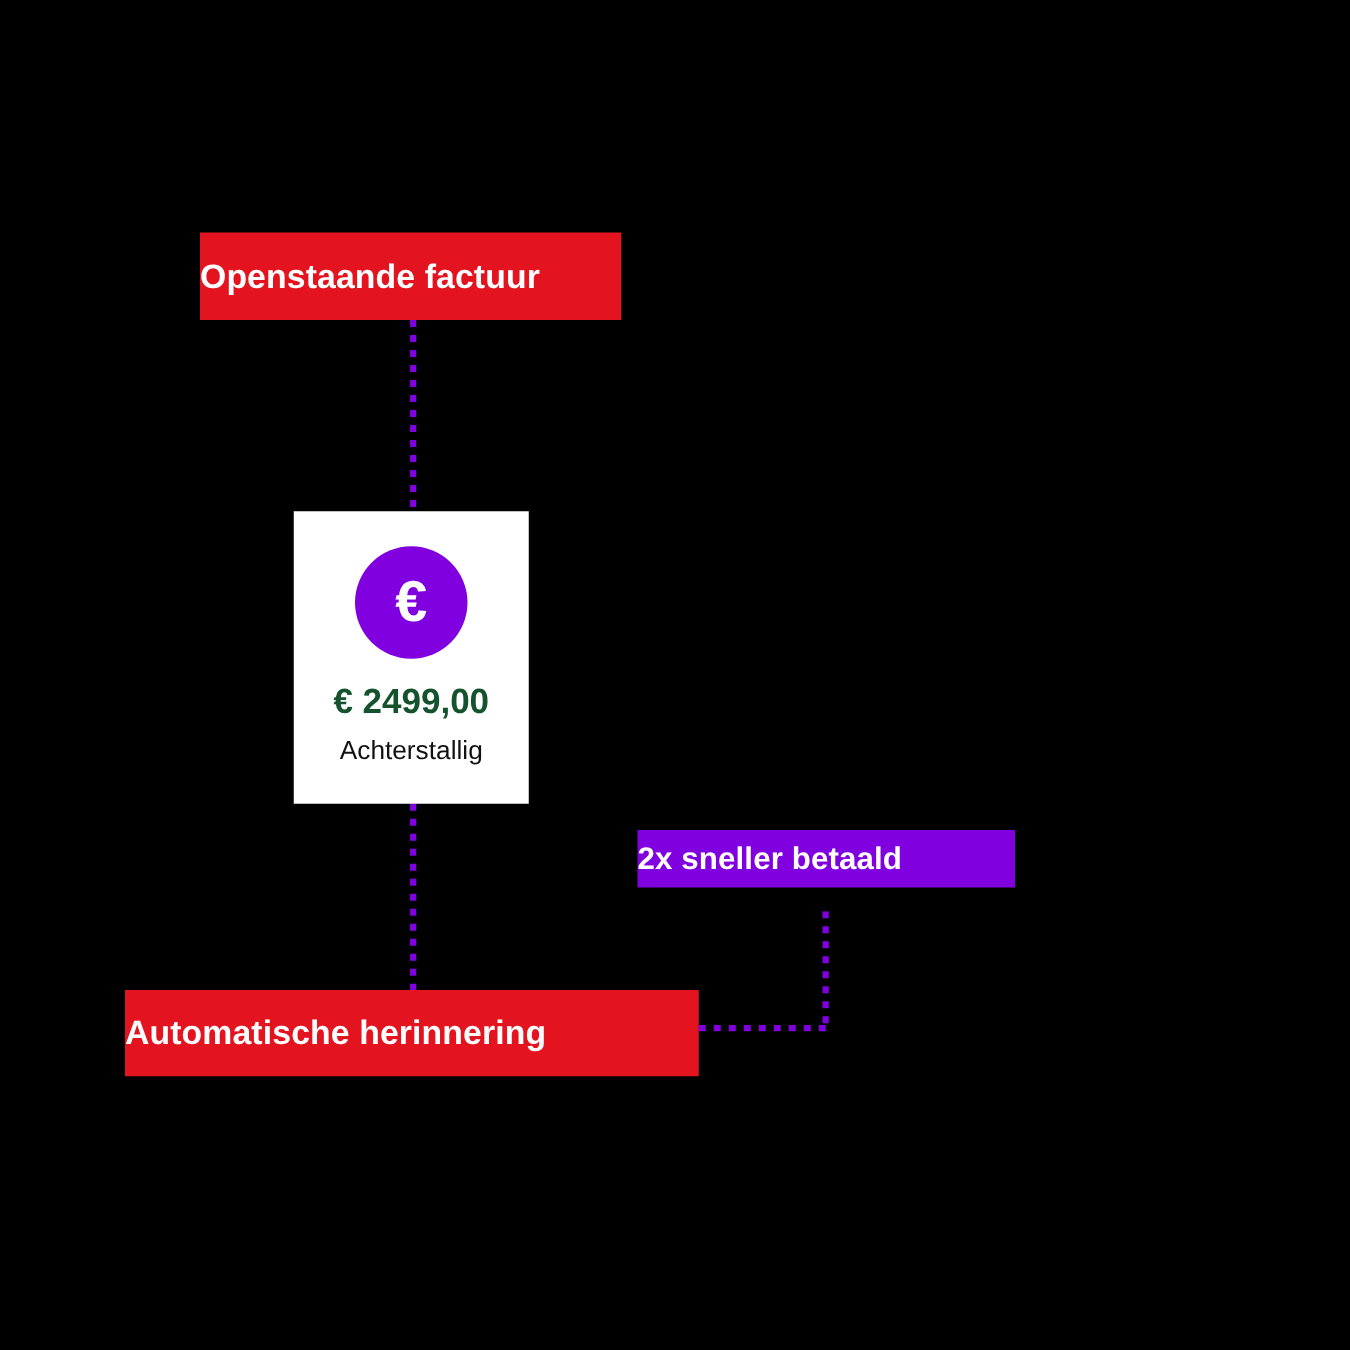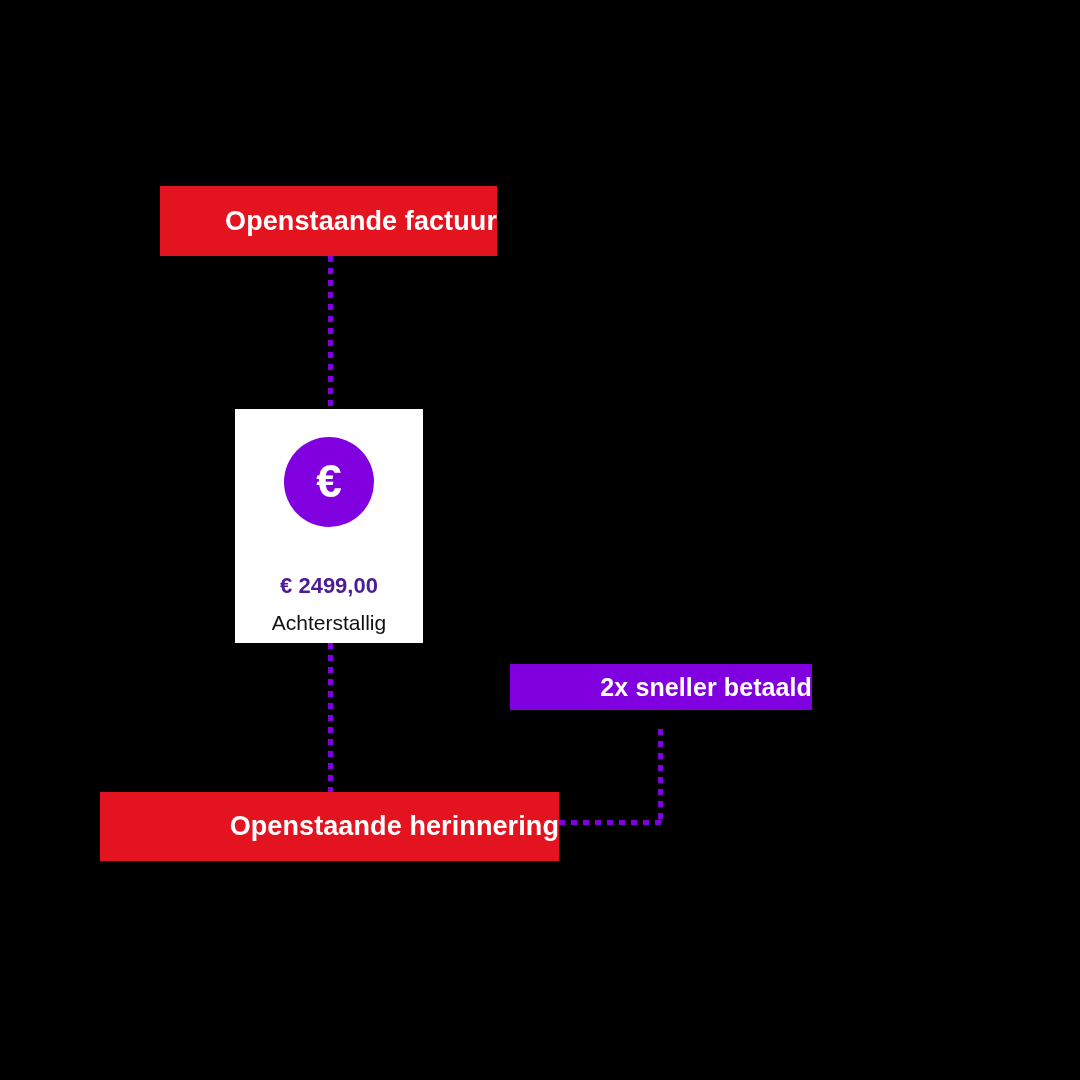--- a/index.html
+++ b/index.html
@@ -19,21 +19,21 @@
     height: 1080px;
     background: #000000;
     overflow: hidden;
   }
 
   
   .label-box {
     position: absolute;
     display: flex;
     align-items: center;
-    justify-content: flex-end;
+    justify-content: flex-start;
     box-sizing: border-box;
     color: #ffffff;
     font-weight: bold;
     letter-spacing: 0.1px;
     line-height: 1;
     white-space: nowrap;
   }
 
   #box-openstaande {
     left: 160px;
@@ -89,23 +89,23 @@
 
   #euro-glyph {
     color: #ffffff;
     font-size: 46px;
     font-weight: bold;
     line-height: 1;
     margin-top: -2px;
   }
 
   #invoice-amount {
-    margin-top: 48px;
-    color: #4c1d95;
-    font-size: 22px;
+    margin-top: 20px;
+    color: #14532d;
+    font-size: 28px;
     font-weight: bold;
     line-height: 1;
     white-space: nowrap;
   }
 
   #invoice-status {
     margin-top: 15px;
     color: #111111;
     font-size: 21px;
     font-weight: normal;
@@ -165,16 +165,16 @@
     </div>
     <div id="invoice-amount">€ 2499,00</div>
     <div id="invoice-status">Achterstallig</div>
   </div>
 
   <div class="label-box" id="box-sneller">
     <span>2x sneller betaald</span>
   </div>
 
   <div class="label-box" id="box-herinnering">
-    <span>Openstaande herinnering</span>
+    <span>Automatische herinnering</span>
   </div>
 
 </div>
 
 </body></html>

